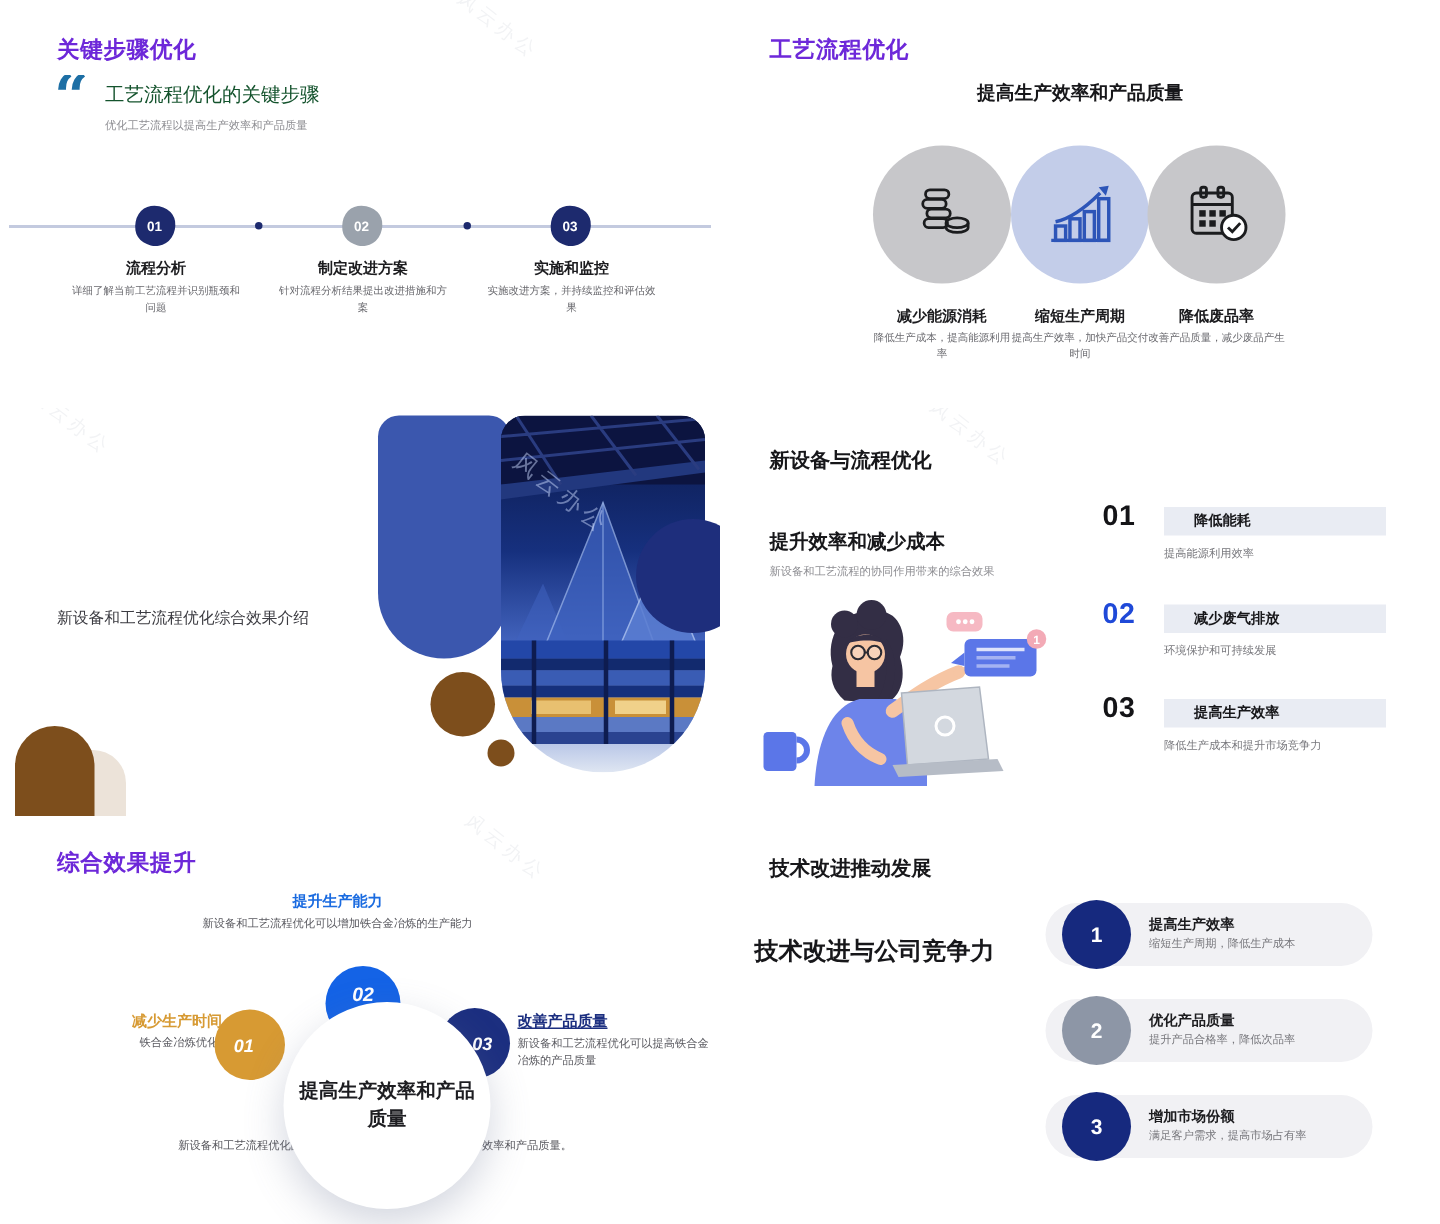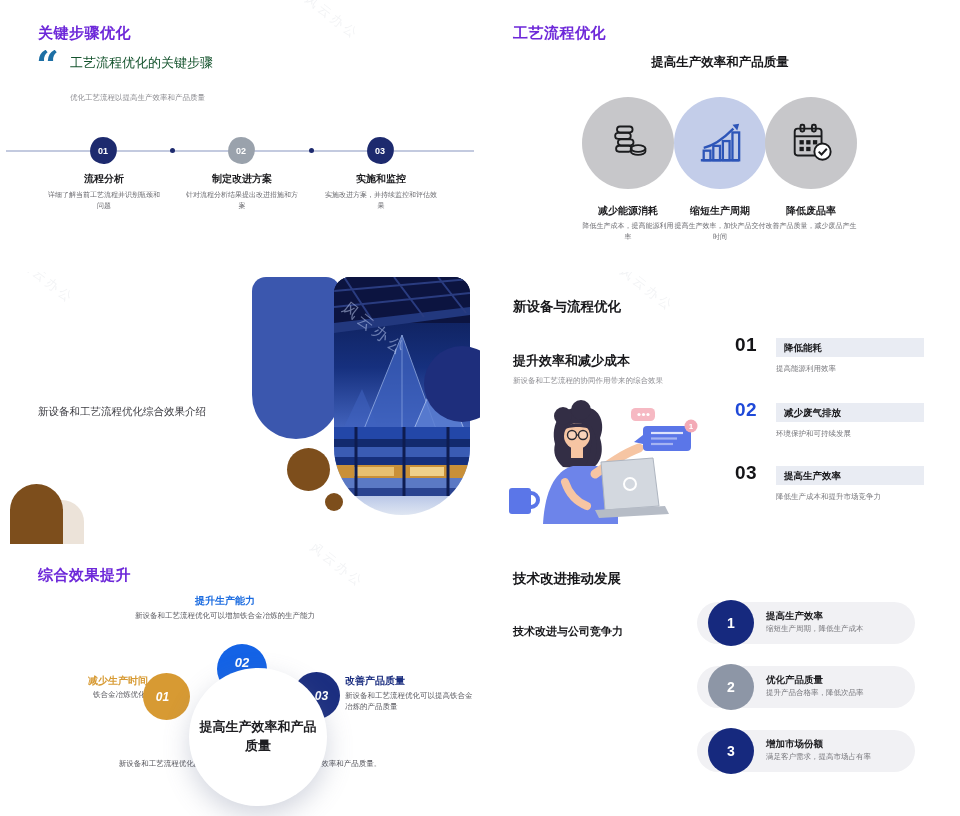--- a/index.html
+++ b/index.html
@@ -45,59 +45,59 @@
   .cv-brown-arch{left:10px;top:212px;width:53px;height:60px;border-radius:27px 27px 0 0;background:#7d4e1c;z-index:2;}
   .photo-wm{position:absolute;left:2px;top:42px;font-size:16px;letter-spacing:3px;
             color:rgba(205,220,255,.48);transform:rotate(38deg);white-space:nowrap;z-index:4;}
   
   .s4-title{left:33px;top:26px;font-size:13.5px;font-weight:bold;color:#17171a;}
   .s4-heading{left:33px;top:80px;font-size:13px;font-weight:bold;color:#17171a;}
   .s4-sub{left:33px;top:104px;font-size:7.5px;color:#8d8d92;}
   .s4-num{width:34px;font-size:19px;font-weight:bold;letter-spacing:.5px;color:#141417;}
   .s4-num.blue{color:#1f49d8;}
   .s4-bar{left:296px;width:148px;height:19px;background:#e9ecf3;}
-  .s4-bar span{display:block;padding-left:8px;line-height:19px;font-size:9.5px;font-weight:bold;color:#17171a;}
+  .s4-bar span{display:block;padding-left:8px;line-height:19px;font-size:9.5px;font-weight:bold;color:#17171a;margin-left:12px;}
   .s4-desc{left:296px;font-size:7.5px;color:#77777c;}
   
   .s5-toplabel{left:125px;top:50px;width:200px;text-align:center;font-size:10px;font-weight:bold;color:#1a6be0;}
   .s5-topdesc{left:115px;top:66px;width:220px;text-align:center;font-size:7.5px;line-height:1.55;color:#5a5a60;}
   .s5-circle{border-radius:50%;color:#fff;font-weight:bold;font-style:italic;
              display:flex;align-items:center;justify-content:center;}
   .s5-blue{left:217px;top:100px;width:50px;height:50px;background:#1463e6;font-size:13px;z-index:1;}
   .s5-orange{left:143px;top:129px;width:47px;height:47px;background:#d79a33;font-size:12px;z-index:2;}
   .s5-navy{left:293px;top:128px;width:47px;height:47px;background:#1c2f80;font-size:12px;z-index:2;}
   .s5-white{left:189px;top:124px;width:138px;height:138px;border-radius:50%;background:#fff;z-index:3;
             box-shadow:0 10px 26px rgba(110,120,150,.3);display:flex;align-items:center;justify-content:center;}
   .s5-center-text{width:122px;text-align:center;font-size:13px;font-weight:bold;line-height:1.45;color:#1d1d21;}
   .s5-leftlabel{left:88px;top:130px;font-size:10px;font-weight:bold;color:#d79a33;}
   .s5-leftdesc{left:93px;top:146px;font-size:7.5px;color:#5a5a60;}
-  .s5-rightlabel{left:345px;top:130px;font-size:10px;font-weight:bold;color:#1c2f80;}
+  .s5-rightlabel{left:345px;top:130px;font-size:10px;font-weight:bold;color:#1c2f80;text-decoration:underline;}
   .s5-rightdesc{left:345px;top:146px;width:130px;font-size:7.5px;line-height:1.5;color:#5a5a60;}
   .s5-caption{left:85px;top:214px;width:330px;text-align:center;font-size:7.5px;line-height:1.6;color:#55555b;}
   
   .s6-title{left:33px;top:26px;font-size:13.5px;font-weight:bold;color:#17171a;}
-  .s6-sub{left:33px;top:80px;font-size:11px;font-weight:bold;color:#17171a;}
+  .s6-sub{left:23px;top:80px;font-size:16px;font-weight:bold;color:#17171a;}
   .s6-row{left:217px;width:218px;height:42px;border-radius:21px;background:#f1f1f4;}
   .s6-circle{left:228px;width:46px;height:46px;border-radius:50%;color:#fff;font-size:14px;font-weight:bold;
              display:flex;align-items:center;justify-content:center;z-index:2;}
   .s6-navy{background:#16297e;}
   .s6-gray{background:#8d96a6;}
   .s6-header{left:286px;font-size:9.5px;font-weight:bold;color:#1c1c1f;z-index:2;}
   .s6-desc{left:286px;font-size:7.5px;color:#77777c;z-index:2;}
 </style>
 </head>
 <body>
 
 <div class="canvas">
 
   <div class="slide" style="left:0;top:0;">
     <div class="abs slide-title" style="left:38px;top:24px;">关键步骤优化</div>
     <div class="abs quote-mark" style="left:36px;top:50px;">“</div>
     <div class="abs quote-heading" style="left:70px;top:54px;">工艺流程优化的关键步骤</div>
-    <div class="abs quote-sub" style="left:70px;top:93px;">优化工艺流程以提高生产效率和产品质量</div>
+    <div class="abs quote-sub" style="left:70px;top:79px;">优化工艺流程以提高生产效率和产品质量</div>
     <span class="wm" style="left:300px;top:8px;">风云办公</span>
 
     <div class="abs tl-line"></div>
     <div class="abs tl-dot" style="left:170px;"></div>
     <div class="abs tl-dot" style="left:309px;"></div>
 
     <div class="abs tl-node tl-navy" style="left:90px;">
         <span>01</span>
       </div>
     <div class="abs tl-node tl-gray" style="left:228px;">

